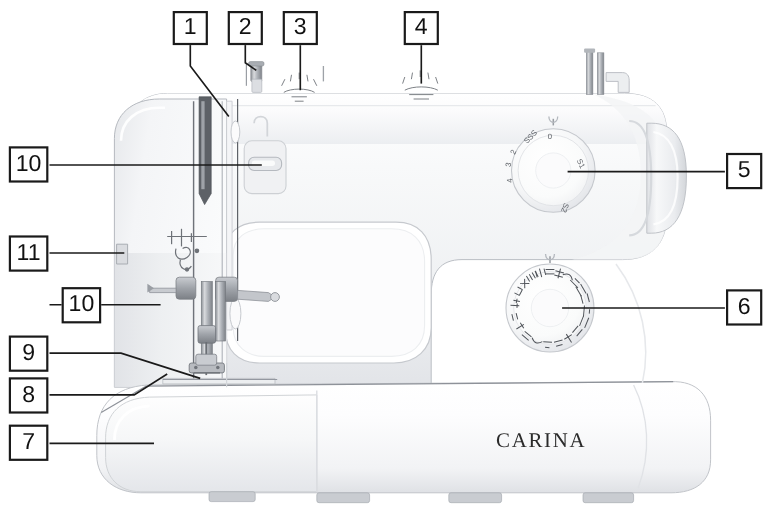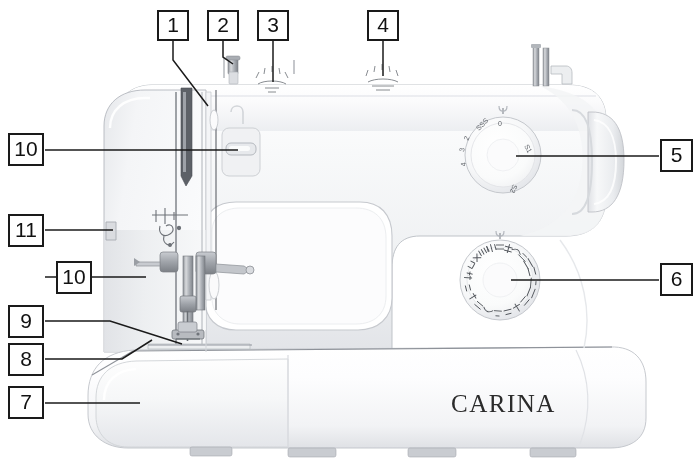--- a/index.html
+++ b/index.html
@@ -39,21 +39,21 @@
     font-weight: 400;
     color: #111111;
     line-height: 1;
     letter-spacing: 0px;
     z-index: 40;
   }
   .callout span { display: block; transform: translateY(-1px); }
   .logo-text {
     position: absolute;
     font-family: "Liberation Serif", serif;
-    font-size: 25px;
+    font-size: 19px;
     letter-spacing: 1.5px;
     color: #2b2b2b;
     white-space: nowrap;
     z-index: 20;
   }
 </style>
 </head>
 <body>
 
 <div id="stage">

